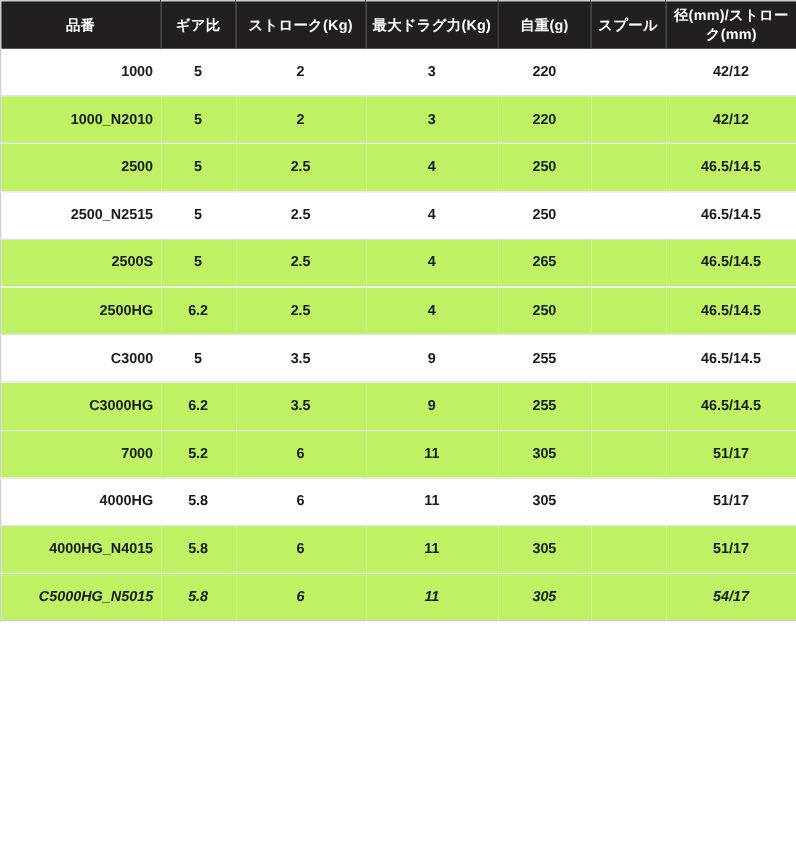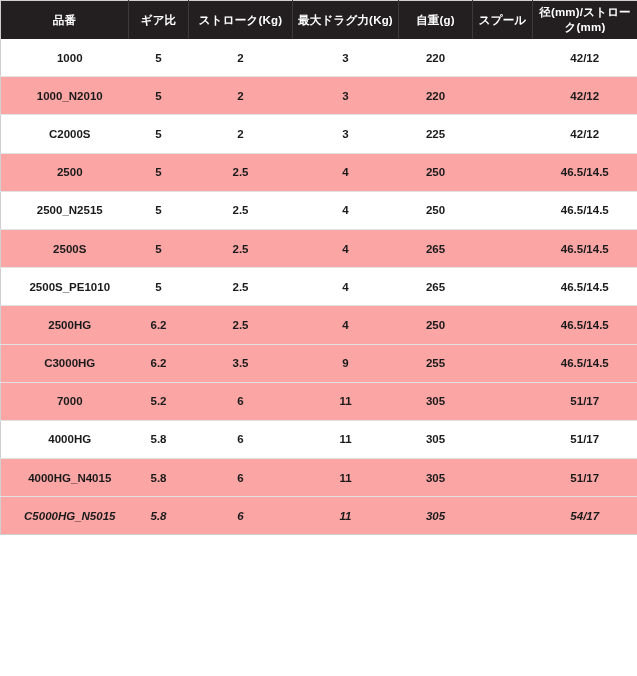--- a/index.html
+++ b/index.html
@@ -52,25 +52,25 @@
     color: #1a1a1a;
     font-weight: bold;
     white-space: nowrap;
     overflow: hidden;
   }
   table.spec-table tbody tr:last-child td {
     border-bottom: none;
     font-style: italic;
   }
   table.spec-table tbody td.model {
-    text-align: center;
+    text-align: right;
     padding-left: 16px;
   }
   table.spec-table tbody tr.alt td {
-    background: #fca5a5;
+    background: #bef264;
   }
   
   col.c-model   { width: 128px; }
   col.c-gear    { width: 60px; }
   col.c-drag    { width: 104px; }
   col.c-maxdrag { width: 106px; }
   col.c-weight  { width: 74px; }
   col.c-spool   { width: 60px; }
   col.c-dia     { width: 105px; }
 </style>
@@ -111,71 +111,62 @@
         </tr>
         <tr class="alt">
           <td class="model">1000_N2010</td>
           <td>5</td>
           <td>2</td>
           <td>3</td>
           <td>220</td>
           <td></td>
           <td>42/12</td>
         </tr>
-        <tr>
-          <td class="model">C2000S</td>
-          <td>5</td>
-          <td>2</td>
-          <td>3</td>
-          <td>225</td>
-          <td></td>
-          <td>42/12</td>
-        </tr>
         <tr class="alt">
           <td class="model">2500</td>
           <td>5</td>
           <td>2.5</td>
           <td>4</td>
           <td>250</td>
           <td></td>
           <td>46.5/14.5</td>
         </tr>
         <tr>
           <td class="model">2500_N2515</td>
           <td>5</td>
           <td>2.5</td>
           <td>4</td>
           <td>250</td>
           <td></td>
           <td>46.5/14.5</td>
         </tr>
         <tr class="alt">
           <td class="model">2500S</td>
-          <td>5</td>
-          <td>2.5</td>
-          <td>4</td>
-          <td>265</td>
-          <td></td>
-          <td>46.5/14.5</td>
-        </tr>
-        <tr>
-          <td class="model">2500S_PE1010</td>
           <td>5</td>
           <td>2.5</td>
           <td>4</td>
           <td>265</td>
           <td></td>
           <td>46.5/14.5</td>
         </tr>
         <tr class="alt">
           <td class="model">2500HG</td>
           <td>6.2</td>
           <td>2.5</td>
           <td>4</td>
           <td>250</td>
+          <td></td>
+          <td>46.5/14.5</td>
+        </tr>
+        <tr>
+          <td class="model">C3000</td>
+          <td>5</td>
+          <td>3.5</td>
+          <td>9</td>
+          <td>255</td>
           <td></td>
           <td>46.5/14.5</td>
         </tr>
         <tr class="alt">
           <td class="model">C3000HG</td>
           <td>6.2</td>
           <td>3.5</td>
           <td>9</td>
           <td>255</td>
           <td></td>

